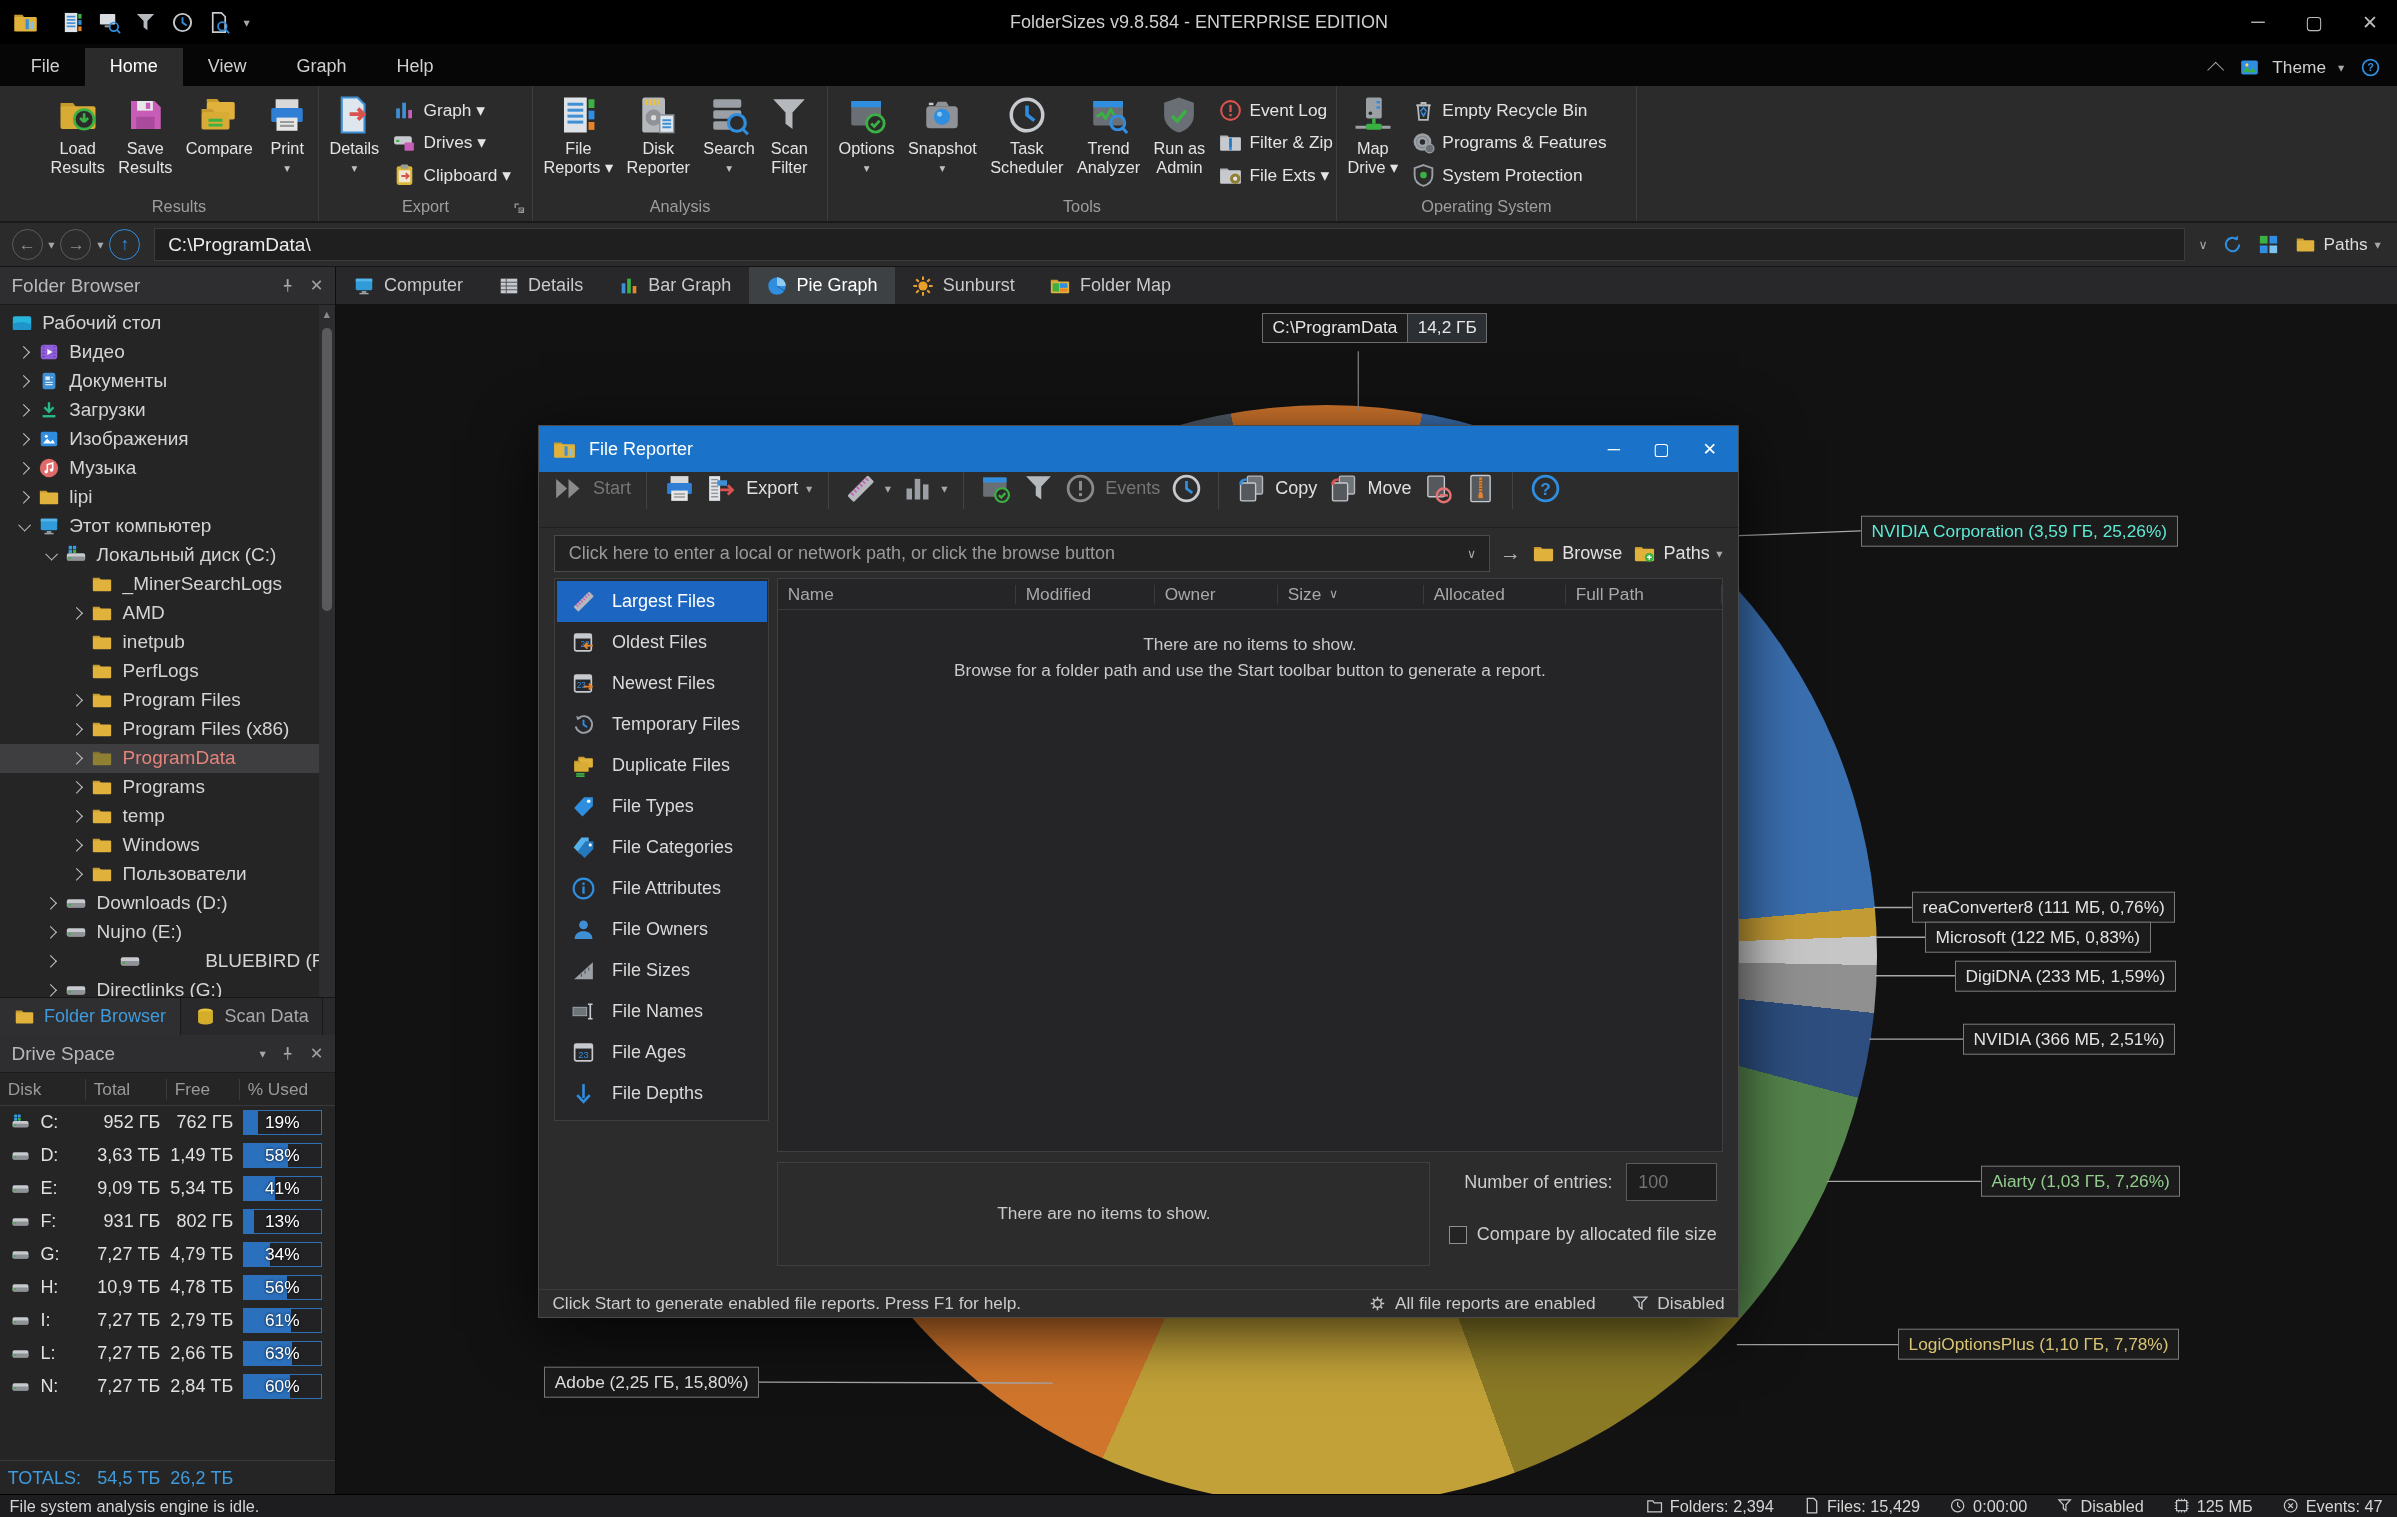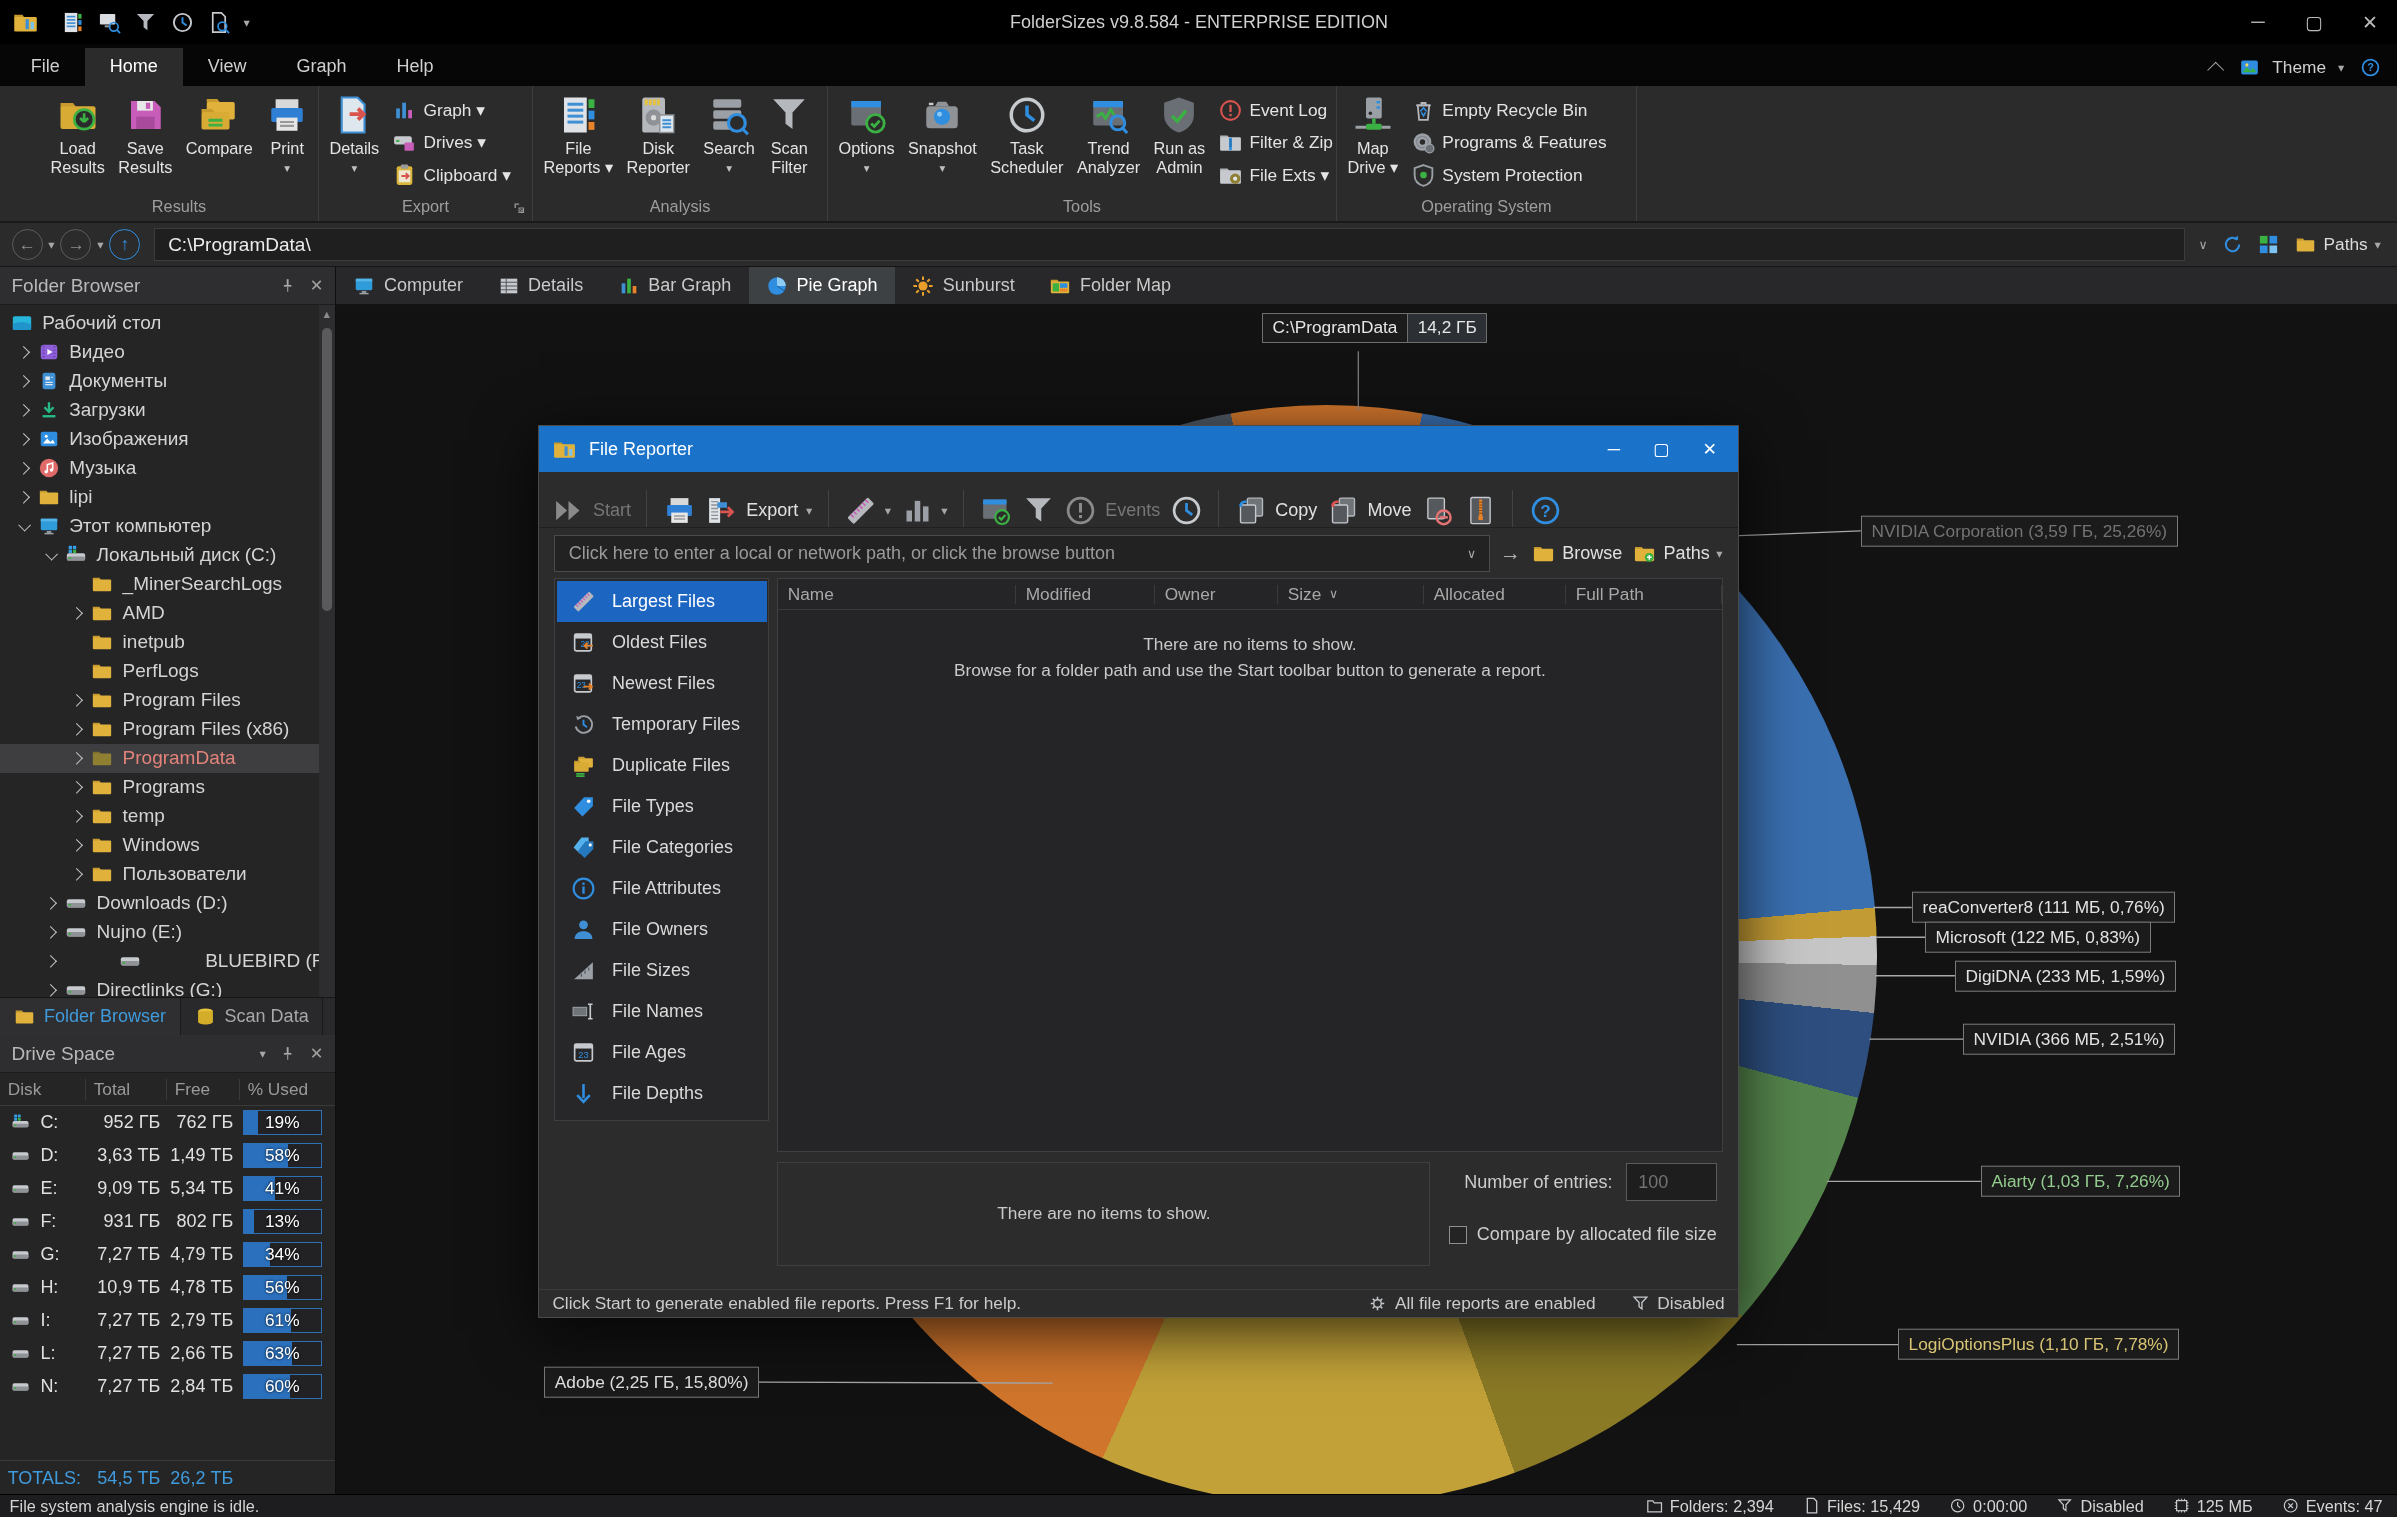--- a/index.html
+++ b/index.html
@@ -124,21 +124,21 @@
   .sb-item { display:flex; align-items:center; gap:6.7px; }
   .sb-item .ic { width:17.3px; height:17.3px; }
 
   
   .dialog { position:absolute; left:538px; top:425px; width:1201px; height:893px; background:#2c2c2c;
     border:1px solid #4a4a4a; box-shadow:0 13.4px 58px rgba(0,0,0,.75); z-index:50; display:flex; flex-direction:column; }
   .dlg-title { height:46px; flex:none; background:#1a73c9; display:flex; align-items:center; padding:0 13.4px; }
   .dlg-title .ic { width:25px; height:25px; margin-right:11.5px; }
   .dlg-title .tt { color:#fff; font-size:18px; }
   .dlg-wc { margin-left:auto; display:flex; gap:33px; color:#fff; font-size:17.3px; padding-right:7.7px; }
-  .dlg-toolbar { height:56px; flex:none; display:flex; align-items:flex-end; gap:9.6px; padding:0 13.4px; border-bottom:1px solid #202020; }
+  .dlg-toolbar { height:56px; flex:none; display:flex; align-items:flex-start; gap:9.6px; padding:0 13.4px; border-bottom:1px solid #202020; }
   .tbtn { display:flex; align-items:center; gap:7.7px; }
   .tbtn .ic { width:33px; height:33px; }
   .tbtn .tl { font-size:18px; color:#e0e0e0; }
   .tbtn.dis .tl { color:#767676; }
   .tsep { width:1px; height:37px; background:#434343; margin:0 5.8px; }
   .dlg-path { height:50px; flex:none; display:flex; align-items:center; padding:0 15.4px; gap:9.6px; }
   .dlg-input { flex:1; height:37px; background:#222; border:1px solid #4a4a4a; display:flex; align-items:center;
     padding:0 13.4px; color:#9a9a9a; font-size:18px; }
   .dlg-input .dn { margin-left:auto; }
   .dlg-pathbtn { display:flex; align-items:center; gap:6.7px; font-size:18px; color:#e0e0e0; }
@@ -1260,21 +1260,21 @@
           <line x1="1596" y1="764" x2="1694" y2="764" stroke="#a8a8a8" stroke-width="1.4"></line>
           <line x1="1552" y1="912" x2="1712" y2="912" stroke="#a8a8a8" stroke-width="1.4"></line>
           <line x1="1458" y1="1082" x2="1626" y2="1082" stroke="#a8a8a8" stroke-width="1.4"></line>
           <line x1="746" y1="1122" x2="436" y2="1121" stroke="#a8a8a8" stroke-width="1.4"></line>
         </svg>
       <div class="chip" style="left:926px;top:7.7px;">
         <span class="c1">C:\ProgramData</span>
         <span class="c2">14,2 ГБ</span>
       </div>
       <div id="plabels">
-          <div class="plabel" style="color: #737373; top: 226px; left: 1525px;">NVIDIA Corporation (3,59 ГБ, 25,26%)</div>
+          <div class="plabel" style="color: #5eead4; top: 226px; left: 1525px;">NVIDIA Corporation (3,59 ГБ, 25,26%)</div>
           <div class="plabel" style="color: rgb(227, 227, 227); top: 602px; left: 1576px;">reaConverter8 (111 МБ, 0,76%)</div>
           <div class="plabel" style="color: rgb(227, 227, 227); top: 632px; left: 1589px;">Microsoft (122 МБ, 0,83%)</div>
           <div class="plabel" style="color: rgb(227, 227, 227); top: 671px; left: 1619px;">DigiDNA (233 МБ, 1,59%)</div>
           <div class="plabel" style="color: rgb(227, 227, 227); top: 734px; left: 1627px;">NVIDIA (366 МБ, 2,51%)</div>
           <div class="plabel" style="color: rgb(147, 204, 142); top: 876px; left: 1645px;">Aiarty (1,03 ГБ, 7,26%)</div>
           <div class="plabel" style="color: rgb(216, 196, 116); top: 1039px; left: 1562px;">LogiOptionsPlus (1,10 ГБ, 7,78%)</div>
           <div class="plabel" style="color: rgb(227, 227, 227); top: 1077px; right: 1639px;">Adobe (2,25 ГБ, 15,80%)</div>
         </div>
     </div>
   </main>

